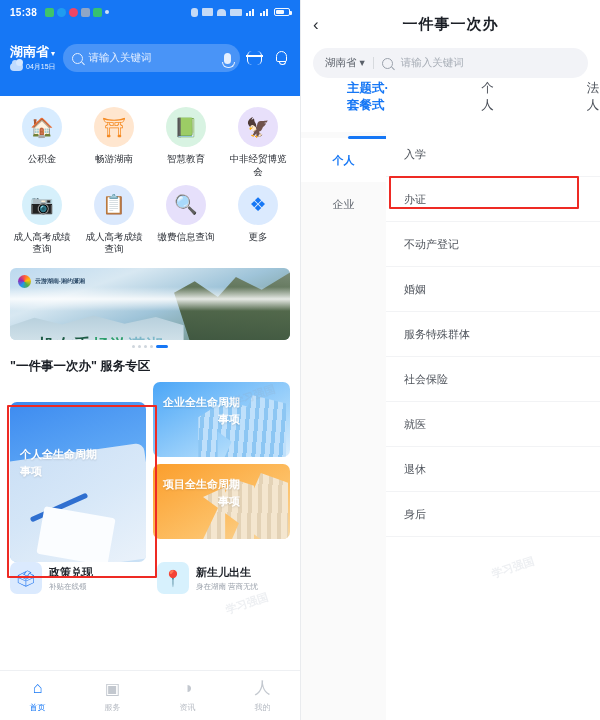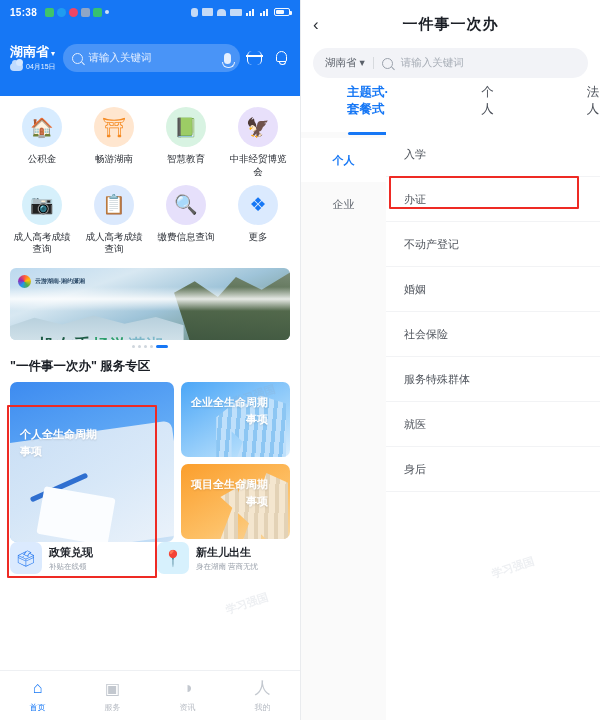--- a/index.html
+++ b/index.html
@@ -110,21 +110,21 @@
   .bn-main{position:absolute;left:10px;top:27px;font-size:17px;font-weight:700;color:#1d5b46;text-shadow:0 1px 2px rgba(255,255,255,.6);letter-spacing:1px;margin-top:39px;}
   .bn-main .g{color:#2f9f6e;}
   .bn-main .f{color:#7fb8c9;}
   .dots{display:flex;justify-content:center;gap:3px;margin-top:5px;align-items:center;}
   .dots i{width:3px;height:3px;border-radius:2px;background:#cfd6dd;}
   .dots i.on{width:12px;background:#1677f5;}
 
   
   .sec-title{font-size:12.5px;font-weight:800;color:#1b1f26;margin:10px 10px 7px;}
   .cards{display:flex;gap:7px;padding:0 10px;}
-  .card-l{width:164px;height:160px;border-radius:7px;position:relative;overflow:hidden;background:linear-gradient(160deg,#3d8bf0,#6db4f7 60%,#cfe3f5);}
+  .card-l{width:136px;height:160px;border-radius:7px;position:relative;overflow:hidden;background:linear-gradient(160deg,#3d8bf0,#6db4f7 60%,#cfe3f5);margin-top:20px;}
   .card-l .desk{position:absolute;right:-6px;bottom:-6px;width:115%;height:72%;background:linear-gradient(145deg,#d7e6f5,#eef4fb);transform:rotate(-8deg);border-radius:8px;opacity:.9;}
   .card-l .pen{position:absolute;left:18px;bottom:52px;width:62px;height:5px;background:#2f6fd0;border-radius:3px;transform:rotate(-24deg);}
   .card-l .pap{position:absolute;left:30px;bottom:2px;width:72px;height:48px;background:#fbfdff;transform:rotate(10deg);border-radius:3px;}
   .card-r{display:flex;flex-direction:column;gap:7px;flex:1;}
   .card-s{height:75px;border-radius:7px;position:relative;overflow:hidden;text-align:right;}
   .card-blue{background:linear-gradient(150deg,#4ba6f7,#a9d8fb 70%,#dbeefd);}
   .card-blue .bld{position:absolute;right:4px;bottom:0;width:64%;height:92%;background:repeating-linear-gradient(95deg,#bfe0fb 0 5px,#8cc6f3 5px 9px);clip-path:polygon(0 42%,22% 30%,22% 100%,0 100%,0 42%, 30% 18%,55% 26%,55% 100%,30% 100%, 62% 10%,100% 22%,100% 100%,62% 100%);}
   .card-orange{background:linear-gradient(150deg,#fb9e2c,#fdc066 62%,#f7d9a7);}
   .card-orange .bld{position:absolute;right:2px;bottom:0;width:62%;height:94%;background:repeating-linear-gradient(92deg,#f4e6cf 0 6px,#e3d2b6 6px 10px);clip-path:polygon(0 40%,26% 26%,26% 100%,0 100%, 34% 14%,60% 24%,60% 100%,34% 100%, 68% 6%,100% 20%,100% 100%,68% 100%);}
   .card-txt{position:absolute;left:10px;top:12px;color:#fff;font-size:11px;font-weight:700;line-height:1.5;text-shadow:0 1px 2px rgba(0,0,0,.13);z-index:2;}
@@ -151,21 +151,21 @@
   .r-head{height:48px;display:flex;align-items:center;padding:0 12px;position:relative;}
   .back{font-size:17px;color:#2b2f36;line-height:1;}
   .r-title{position:absolute;left:0;right:0;text-align:center;font-size:15px;font-weight:700;color:#1b1f26;letter-spacing:1px;}
   .r-search{margin:0 12px;height:30px;background:#f2f3f7;border-radius:15px;display:flex;align-items:center;padding:0 12px;gap:8px;}
   .rs-city{font-size:10.5px;color:#5a6069;white-space:nowrap;}
   .rs-div{width:1px;height:12px;background:#d7dade;}
   .rs-ico{width:11px;height:11px;border:1.3px solid #9aa1ab;border-radius:50%;position:relative;flex:none;}
   .rs-ico::after{content:"";position:absolute;right:-3px;bottom:-2px;width:4px;height:1.3px;background:#9aa1ab;transform:rotate(45deg);}
   .rs-ph{font-size:10.5px;color:#a7adb6;}
   .r-tabs{display:flex;align-items:center;justify-content:center;gap:46px;height:46px;margin-top:8px;}
-  .r-tab{font-size:12.5px;color:#4b5059;position:relative;padding-bottom:17px;margin-left:46px;}
+  .r-tab{font-size:12.5px;color:#4b5059;position:relative;padding-bottom:25px;margin-left:46px;}
   .r-tab.on{color:#1677f5;font-weight:700;}
   .r-tab.on::after{content:"";position:absolute;left:50%;transform:translateX(-50%);bottom:0;width:40px;height:3px;background:#1677f5;border-radius:2px;}
   .r-body{display:flex;height:calc(720px - 48px - 30px - 54px);}
   .r-side{width:85px;background:#fafafa;padding-top:6px;flex:none;}
   .r-sitem{height:44px;display:flex;align-items:center;justify-content:center;font-size:11px;color:#5d636c;}
   .r-sitem.on{color:#1677f5;background:#fff;font-weight:600;}
   .r-list{flex:1;background:#fff;position:relative;}
   .r-li{height:45px;display:flex;align-items:center;padding-left:18px;font-size:11px;color:#4e535b;border-bottom:1px solid #f2f3f5;}
   .wm{position:absolute;color:rgba(150,160,175,.17);font-size:11px;font-weight:700;pointer-events:none;user-select:none;transform:rotate(-18deg);z-index:30;}
 </style>
@@ -380,23 +380,24 @@
     <div class="r-body">
       <div class="r-side">
         <div class="r-sitem on">个人</div>
         <div class="r-sitem">企业</div>
       </div>
       <div class="r-list">
         <div class="r-li">入学</div>
         <div class="r-li">办证</div>
         <div class="r-li">不动产登记</div>
         <div class="r-li">婚姻</div>
+        <div class="r-li">服务特殊群体</div>
         <div class="r-li">社会保险</div>
-        <div class="r-li">服务特殊群体</div>
         <div class="r-li">就医</div>
+        <div class="r-li">退休</div>
         <div class="r-li">身后</div>
       </div>
     </div>
 
     <div class="hl-box" style="left:88px;top:176px;width:190px;height:33px;"></div>
     <span class="wm" style="left:190px;top:560px;">学习强国</span>
   </div>
 
 </div>
 

